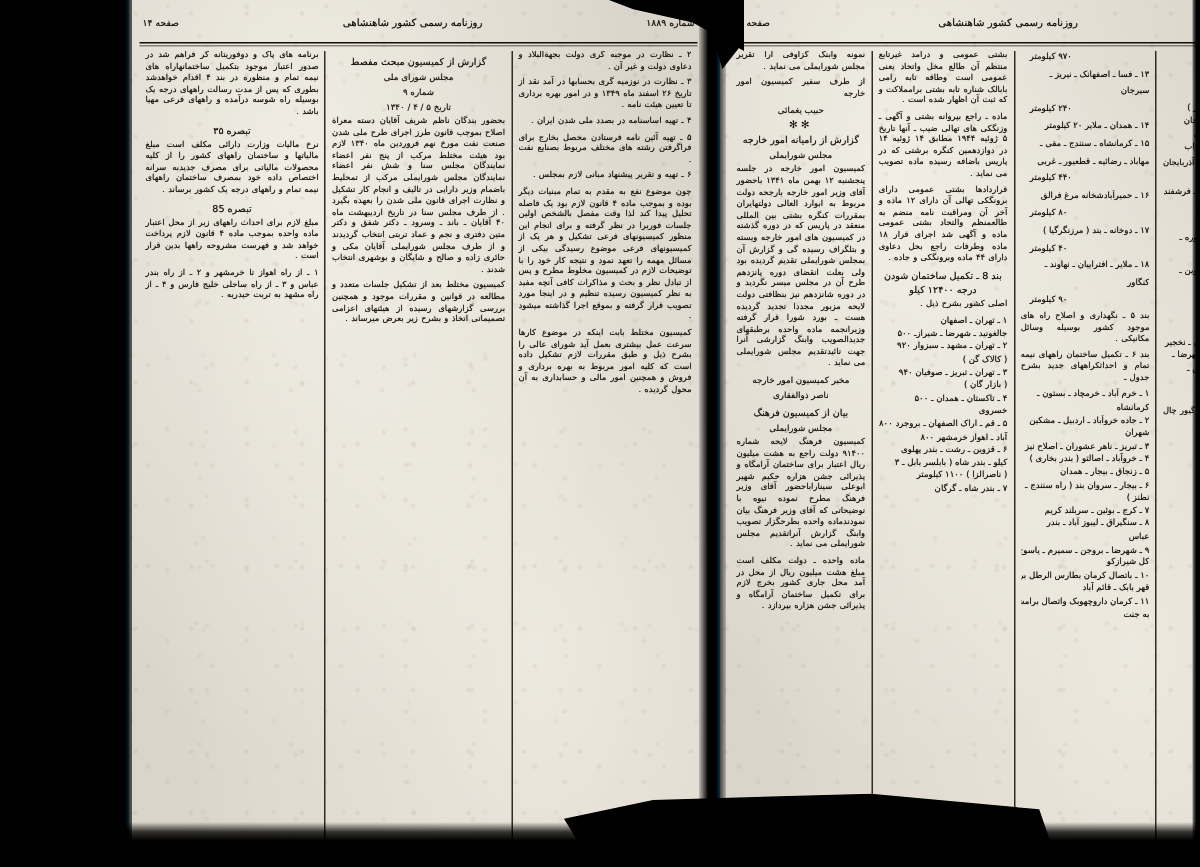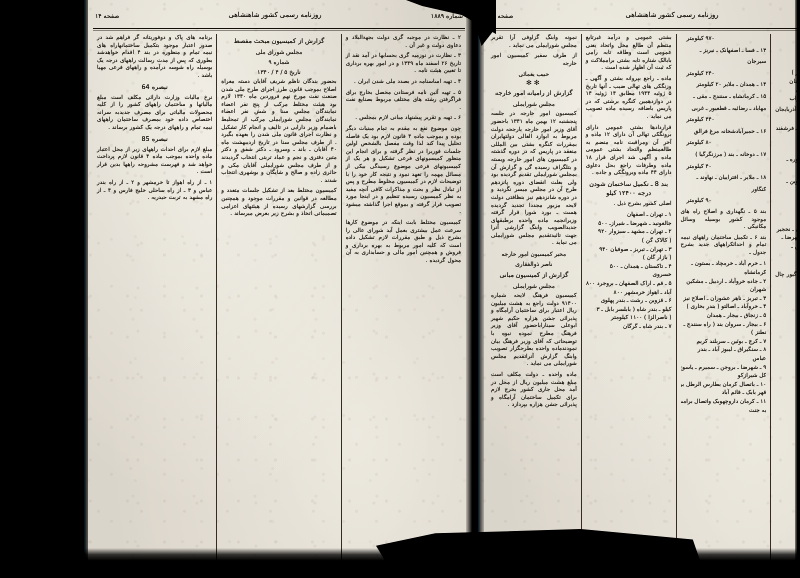--- a/index.html
+++ b/index.html
@@ -1,20 +1,20 @@
 <!DOCTYPE html>
 <html lang="fa" dir="rtl"><head>
 <meta charset="utf-8">
 <title>Official Gazette Scan</title>
 <style>
   html,body{margin:0;padding:0;background:#000;}
   body{width:800px;height:578px;overflow:hidden;
        font-family:"DejaVu Sans","Liberation Sans",sans-serif;}
 
-  #scan{position:relative;width:724px;height:578px;background:#7dd3fc;overflow:hidden;}
+  #scan{position:relative;width:724px;height:578px;background:#0ea5e9;overflow:hidden;}
 
   
   .sheet{position:absolute;top:0;height:578px;background:#d8d2c6;
          background-image:
            radial-gradient(ellipse at 30% 20%, rgba(255,253,246,.55), rgba(255,255,255,0) 60%),
            radial-gradient(ellipse at 70% 75%, rgba(255,252,244,.45), rgba(255,255,255,0) 65%);
          overflow:hidden;}
   #sheet-left{left:10px;width:386px;}
   #sheet-right{left:404px;width:392px;}
 
@@ -115,21 +115,21 @@
         <div class="col">
           <div class="head blk">گزارش از کمیسیون مبحث مفصط</div>
           <div class="sub blk">مجلس شورای ملی</div>
           <div class="sub blk">شماره ۹</div>
           <div class="sub blk">تاریخ ۵ / ۴ / ۱۳۴۰</div>
           <div class="para just blk">بحضور بندگان ناظم شریف آقایان دسته معراة اصلاح بموجب قانون طرز اجرای طرح ملی شدن صنعت نفت مورخ نهم فروردین ماه ۱۳۴۰ لازم بود هیئت مختلط مرکب از پنج نفر اعضاء نمایندگان مجلس سنا و شش نفر اعضاء نمایندگان مجلس شورایملی مرکب از تمحلیط باضمام وزیر دارایی در تالیف و انجام کار تشکیل و نظارت اجرای قانون ملی شدن را بعهده بگیرد . از طرف مجلس سنا در تاریخ اردیبهشت ماه ۴۰ آقایان ـ باند ـ وسرود ـ دکتر شفق و دکتر متین دفتری و نجم و عماد تربتی انتخاب گردیدند و از طرف مجلس شورایملی آقایان مکی و حائری زاده و صالح و شایگان و بوشهری انتخاب شدند .</div>
           <div class="para just blk">کمیسیون مختلط بعد از تشکیل جلسات متعدد و مطالعه در قوانین و مقررات موجود و همچنین بررسی گزارشهای رسیده از هیئتهای اعزامی تصمیماتی اتخاذ و بشرح زیر بعرض میرساند .</div>
         </div>
         <div class="col">
           <div class="para just blk">برنامه های پاک و دوفوریتانه گر فراهم شد در صدور اعتبار موجود بتکمیل ساختمانهاراه های نیمه تمام و منظوره در بند ۴ اقدام خواهدشد بطوری که پس از مدت رسالت راههای درجه یک بوسیله راه شوسه درآمده و راههای فرعی مهیا باشد .</div>
-          <div class="head blk">تبصره 64</div>
+          <div class="head blk">تبصره ۳۵</div>
           <div class="para just blk">نرخ مالیات وزارت دارائی مکلف است مبلغ مالیاتها و ساختمان راههای کشور را از کلیه محصولات مالیاتی برای مصرف جدیدبه سرانه اختصاص داده خود بمصرف ساختمان راههای نیمه تمام و راههای درجه یک کشور برساند .</div>
           <div class="head blk">تبصره 85</div>
           <div class="para just blk">مبلغ لازم برای احداث راههای زیر از محل اعتبار ماده واحده بموجب ماده ۴ قانون لازم پرداخت خواهد شد و فهرست مشروحه راهها بدین قرار است .</div>
           <div class="para just blk">۱ ـ از راه اهواز تا خرمشهر و ۲ ـ از راه بندر عباس و ۳ ـ از راه ساحلی خلیج فارس و ۴ ـ از راه مشهد به تربت حیدریه .</div>
         </div>
       </div>
   </div>
 
   <div class="sheet" id="sheet-right">
     <div class="grain"></div>
@@ -246,21 +246,21 @@
         <div class="col">
           <div class="para just blk">نمونه وابنگ گزاوفی آرا تقریر مجلس شورایملی می نماید .</div>
           <div class="para just blk">از طرف سفیر کمیسیون امور خارجه</div>
           <div class="sub blk">حبیب یغمائی</div>
           <div class="dots blk">✻✻</div>
           <div class="head blk">گزارش از رامیانه امور خارجه</div>
           <div class="sub blk">مجلس شورایملی</div>
           <div class="para just blk">کمیسیون امور خارجه در جلسه پنجشنبه ۱۲ بهمن ماه ۱۳۴۱ باحضور آقای وزیر امور خارجه بارجحه دولت مربوط به ابوارد العالی دولتهایران بمقررات کنگره بشتی بین المللی منعقد در پاریس که در دوره گذشته در کمیسیون های امور خارجه ویسته و بتلگراف رسیده گی و گزارش آن بمجلس شورایملی تقدیم گردیده بود ولی بعلت انقضای دوره پانزدهم طرح آن در مجلس میسر نگردید و در دوره شانزدهم نیز بنظافتی دولت لایحه مزبور مجددا تجدید گردیده هست ـ بورد شورا قرار گرفته وزیرانجمه ماده واحده برطبقهای جدیدالصویب وابنگ گزارشی آنرا جهت تائیدتقدیم مجلس شورایملی می نماید .</div>
           <div class="sub blk">مخبر کمیسیون امور خارجه</div>
           <div class="sub blk">ناصر ذوالفقاری</div>
-          <div class="head blk">گزارش از کمیسیون مبانی</div>
+          <div class="head blk">بیان از کمیسیون فرهنگ</div>
           <div class="sub blk">مجلس شورایملی</div>
           <div class="para just blk">کمیسیون فرهنگ لایحه شماره ۹۱۴۰۰ دولت راجع به هشت میلیون ریال اعتبار برای ساختمان آرامگاه و پذیرائی جشن هزاره حکیم شهیر ابوعلی سیناراباحضور آقای وزیر فرهنگ مطرح نموده نیوه با توضیحاتی که آقای وزیر فرهنگ بیان نمودندماده واحده بطرحگزار تصویب وابنگ گزارش آنراتقدیم مجلس شورایملی می نماید .</div>
           <div class="para just blk">ماده واحده ـ دولت مکلف است مبلغ هشت میلیون ریال از محل در آمد محل جاری کشور بخرج لازم برای تکمیل ساختمان آرامگاه و پذیرائی جشن هزاره بپردازد .</div>
         </div>
       </div>
   </div>
 
   <div id="gutter"></div>
   <div id="edge-left"></div>
   <div id="edge-right"></div>

